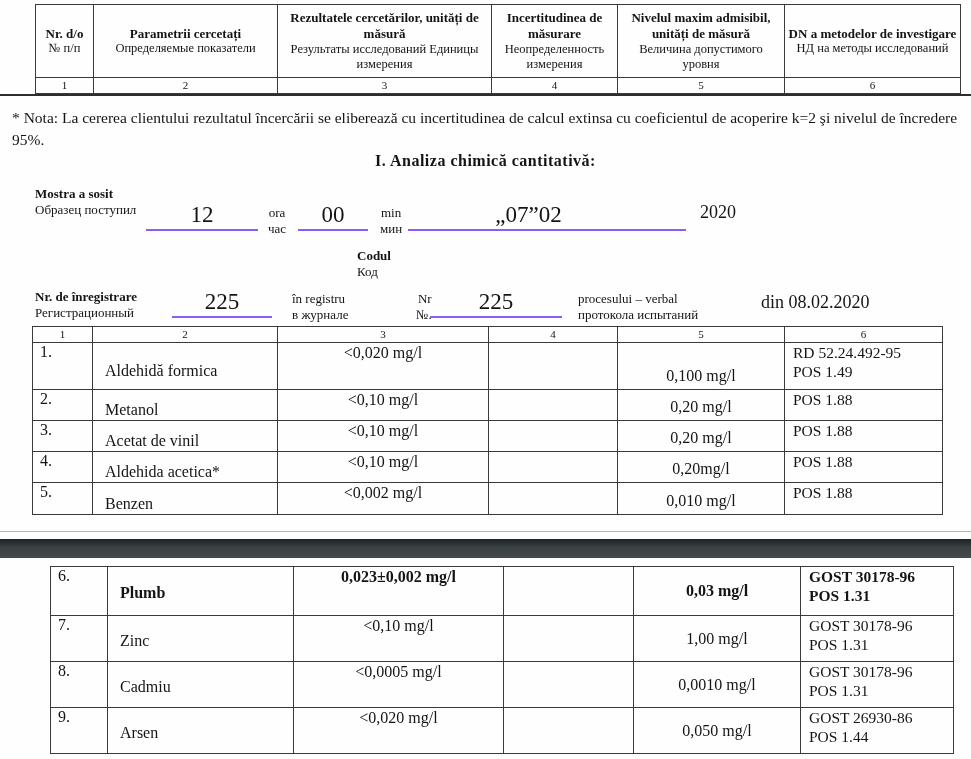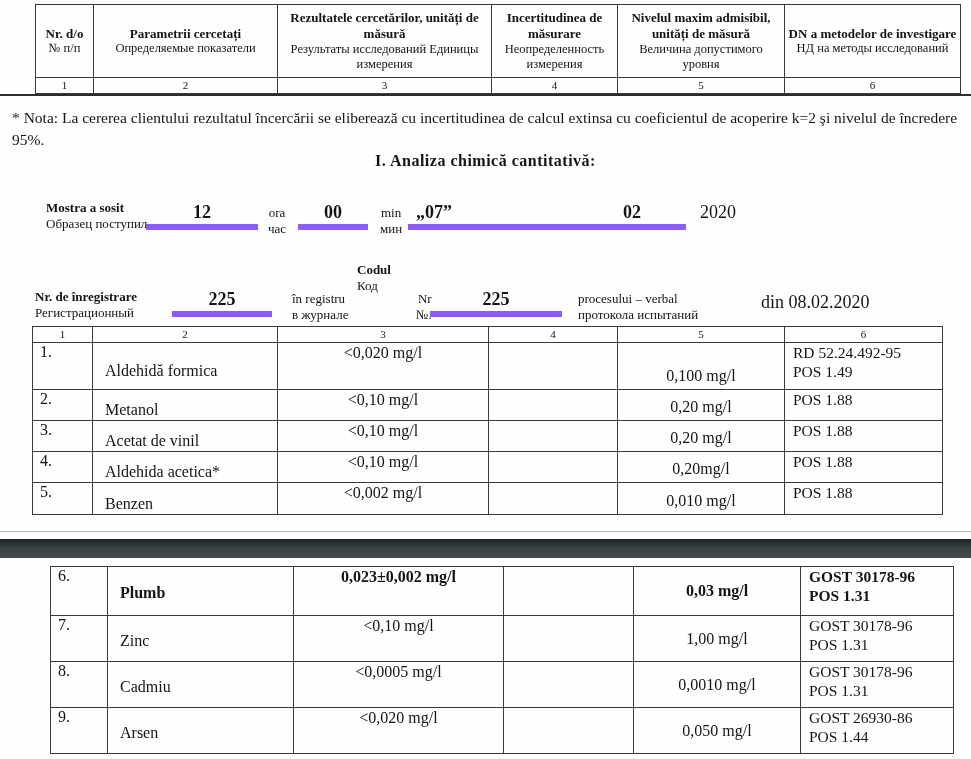--- a/index.html
+++ b/index.html
@@ -24,24 +24,24 @@
   .note{position:absolute;left:4px;top:99px;width:958px;font-size:15.5px;line-height:1.45;margin:8px;}
 
   
   .title-block{position:absolute;left:0;top:152px;width:971px;text-align:center;}
   .title-ro{font-weight:bold;font-size:16px;letter-spacing:.5px;}
   .title-ru{font-size:13.5px;margin-top:3px;letter-spacing:.5px;}
 
   
   .lbl2{position:absolute;font-size:13px;line-height:1.25;}
   .lbl2 .b{font-weight:bold;}
-  .fill{position:absolute;border-bottom:6px solid #8b5cf6;text-align:center;
-        font-size:18px;padding-bottom:1px;font-weight:bold;}
+  .fill{position:absolute;border-bottom:2px solid #8b5cf6;text-align:center;
+        font-size:23px;padding-bottom:1px;}
   .plain-val{position:absolute;font-size:18px;}
-  .fill-flex{display:flex;justify-content:space-between;}
+  .fill-flex{display:flex;justify-content:center;}
 
   
   .dt{position:absolute;font-size:16px;}
   .dt td{padding:0 4px;}
   .dt .numrow td{font-size:11px;height:15px;text-align:center;padding:0;line-height:1;}
   .dt td.c-no{vertical-align:top;padding-left:7px;font-size:16px;}
   .dt td.c-param{vertical-align:middle;padding-left:12px;padding-top:10px;}
   .dt td.c-res{vertical-align:top;text-align:center;padding-top:1px;}
   .dt td.c-unc{vertical-align:middle;}
   .dt td.c-mac{vertical-align:bottom;text-align:center;padding-bottom:4px;}
@@ -108,41 +108,41 @@
     </table>
 
   <div class="rule-top"></div>
 
   <p class="note">* Nota: La cererea clientului rezultatul încercării se eliberează cu incertitudinea de calcul extinsa cu coeficientul de acoperire k=2 şi nivelul de încredere 95%.</p>
 
   <div class="title-block">
     <div class="title-ro">I. Analiza  chimică  cantitativă:</div>
   </div>
 
-  <div class="lbl2" style="left:35px;top:200px;margin-left:11px;">
+  <div class="lbl2" style="left:35px;top:186px;">
     <div class="b">Mostra a sosit</div>
     <div>Образец поступил</div>
   </div>
   <div class="fill" style="left:146px;top:202px;width:112px;">12</div>
   <div class="lbl2" style="left:268px;top:205px;text-align:center;">
     <div>ora</div>
     <div>час</div>
   </div>
   <div class="fill" style="left:298px;top:202px;width:70px;">00</div>
   <div class="lbl2" style="left:380px;top:205px;text-align:center;">
     <div>min</div>
     <div>мин</div>
   </div>
   <div class="fill fill-flex" style="left:408px;top:202px;width:278px;padding:0 45px 1px 8px;box-sizing:border-box;">
     <span>„07”</span>
     <span>02</span>
   </div>
   <div class="plain-val" style="left:700px;top:202px;">2020</div>
 
-  <div class="lbl2" style="left:357px;top:262px;">
+  <div class="lbl2" style="left:357px;top:248px;">
     <div class="b">Codul</div>
     <div>Код</div>
   </div>
 
   <div class="lbl2" style="left:35px;top:289px;">
     <div class="b">Nr. de înregistrare</div>
     <div>Регистрационный</div>
   </div>
   <div class="fill" style="left:172px;top:289px;width:100px;">225</div>
   <div class="lbl2" style="left:292px;top:291px;">

